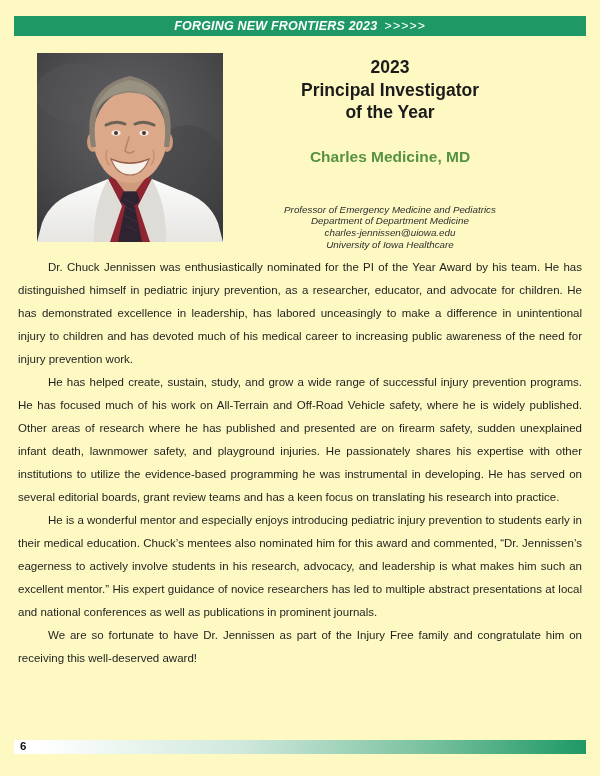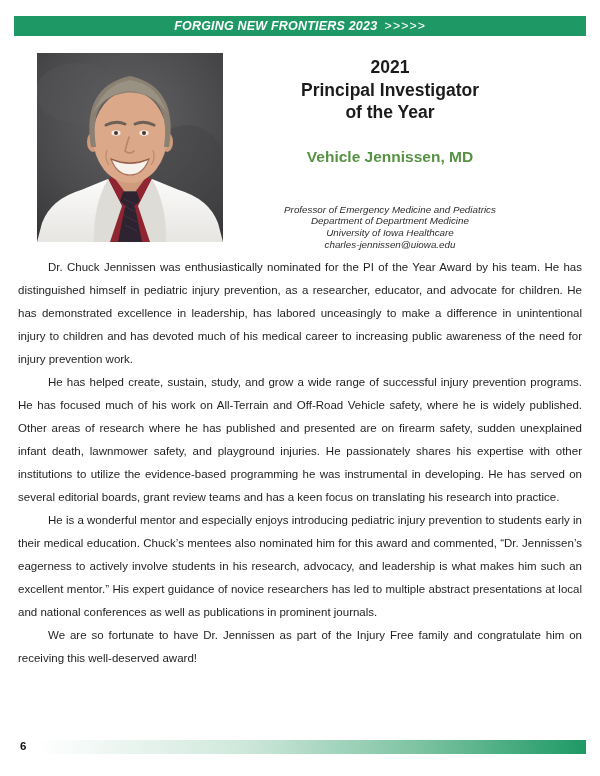--- a/index.html
+++ b/index.html
@@ -2,21 +2,21 @@
 <html><head>
 <meta charset="utf-8">
 <style>
   * { margin: 0; padding: 0; box-sizing: border-box; }
   html, body { background: #e9e9e9; }
   .page {
     position: relative;
     width: 600px;
     height: 776px;
     margin: 0 auto;
-    background: #ffffff;
+    background: #fef9c3;
     font-family: "Liberation Sans", sans-serif;
     overflow: hidden;
   }
   
   .banner {
     position: absolute;
     left: 14px; top: 16px;
     width: 572px; height: 20px;
     background: #1E9966;
     color: #ffffff;
@@ -150,29 +150,29 @@
     <path d="M92 84 q-3 10 -4 14 q5 4 9 0" stroke="#b9846a" stroke-width="1.6" fill="none" stroke-linecap="round"></path>
 
     <path d="M74 106 Q93 115 112 106 Q106 122 93 122 Q80 122 74 106 Z" fill="#f7f3ec" stroke="#a8715a" stroke-width="1.2"></path>
     <path d="M74 106 Q93 114 112 106" stroke="#8c5a46" stroke-width="1" fill="none"></path>
 
     <path d="M70 97 q-3 9 2 15" stroke="#c08a6d" stroke-width="1.2" fill="none"></path>
     <path d="M116 97 q3 9 -2 15" stroke="#c08a6d" stroke-width="1.2" fill="none"></path>
   </svg>
 
   <div class="right-col">
-    <h1 class="award-title">2021
+    <h1 class="award-title">2023
 Principal Investigator
 of the Year</h1>
-    <div class="pi-name">Vehicle Jennissen, MD</div>
+    <div class="pi-name">Charles Medicine, MD</div>
     <div class="credentials">
       <div>Professor of Emergency Medicine and Pediatrics</div>
       <div>Department of Department Medicine</div>
+      <div>charles-jennissen@uiowa.edu</div>
       <div>University of Iowa Healthcare</div>
-      <div>charles-jennissen@uiowa.edu</div>
     </div>
   </div>
 
   <div class="article">
     <p>Dr. Chuck Jennissen was enthusiastically nominated for the PI of the Year Award by his team. He has distinguished himself in pediatric injury prevention, as a researcher, educator, and advocate for children. He has demonstrated excellence in leadership, has labored unceasingly to make a difference in unintentional injury to children and has devoted much of his medical career to increasing public awareness of the need for injury prevention work.</p>
     <p>He has helped create, sustain, study, and grow a wide range of successful injury prevention programs. He has focused much of his work on All-Terrain and Off-Road Vehicle safety, where he is widely published. Other areas of research where he has published and presented are on firearm safety, sudden unexplained infant death, lawnmower safety, and playground injuries. He passionately shares his expertise with other institutions to utilize the evidence-based programming he was instrumental in developing. He has served on several editorial boards, grant review teams and has a keen focus on translating his research into practice.</p>
     <p>He is a wonderful mentor and especially enjoys introducing pediatric injury prevention to students early in their medical education. Chuck’s mentees also nominated him for this award and commented, “Dr. Jennissen’s eagerness to actively involve students in his research, advocacy, and leadership is what makes him such an excellent mentor.”  His expert guidance of novice researchers has led to multiple abstract presentations at local and national conferences as well as publications in prominent journals.</p>
     <p>We are so fortunate to have Dr. Jennissen as part of the Injury Free family and congratulate him on receiving this well-deserved award!</p>
   </div>
 

